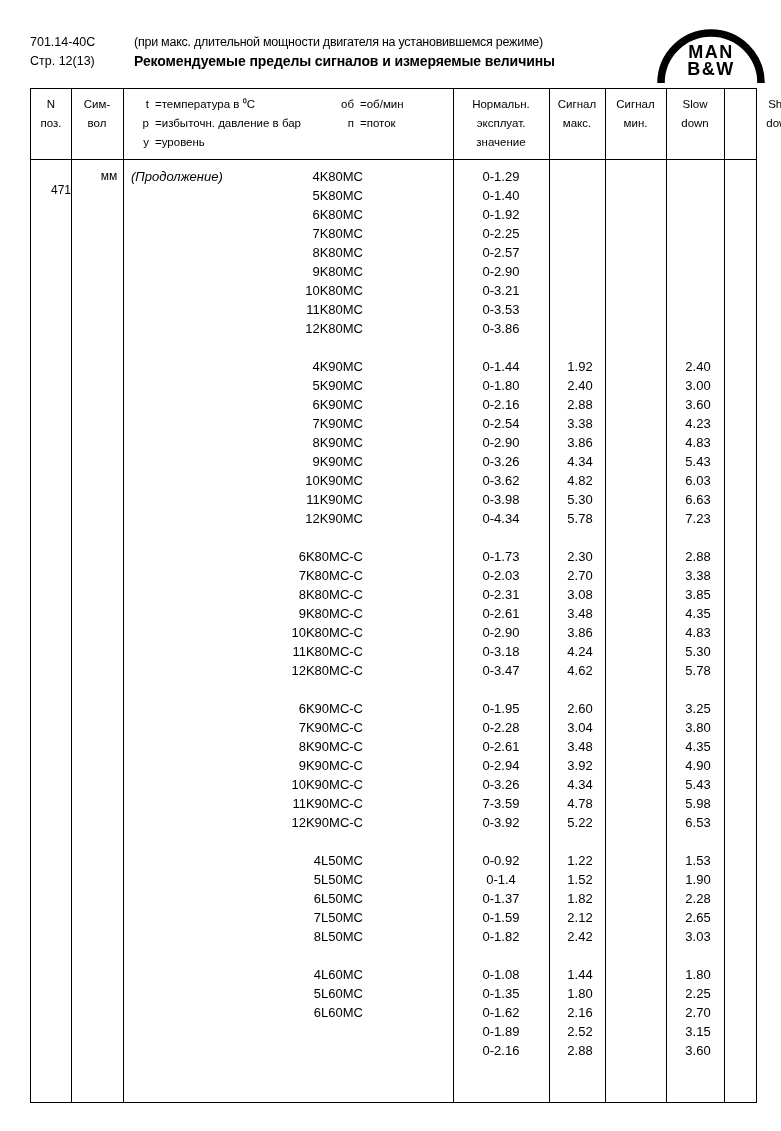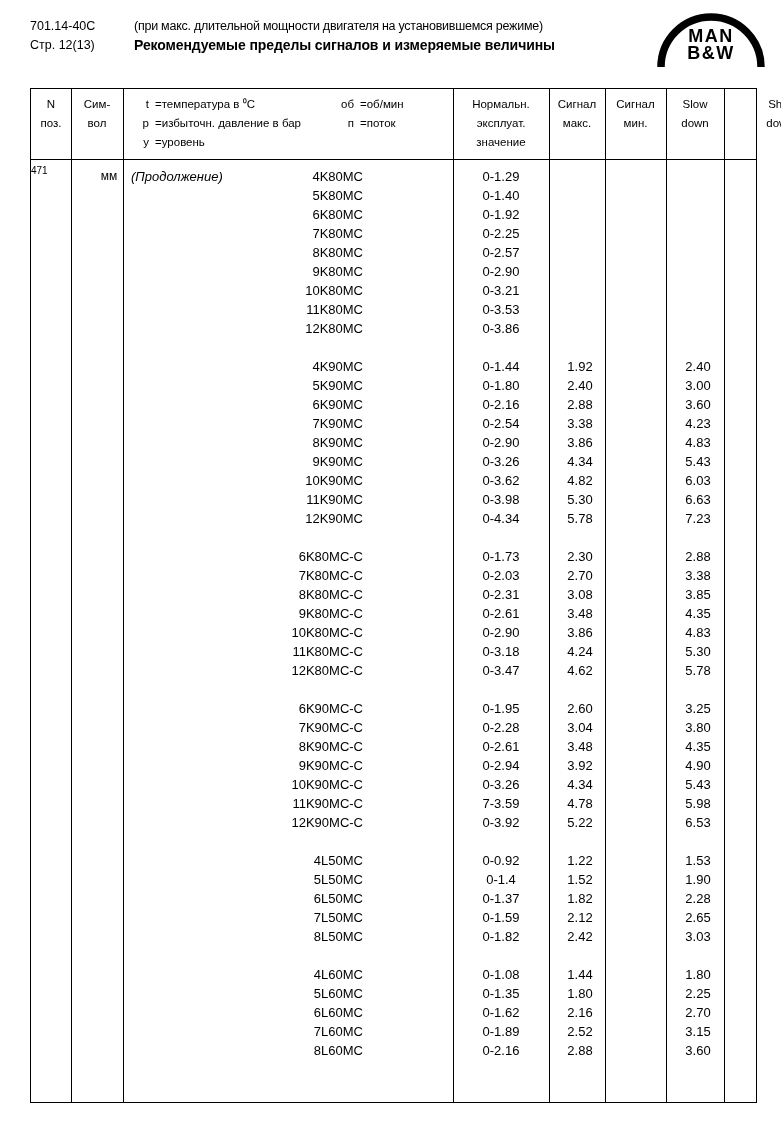--- a/index.html
+++ b/index.html
@@ -12,21 +12,21 @@
     height: 1131px;
     position: relative;
     font-family: "Liberation Sans", sans-serif;
     color: #000;
     -webkit-font-smoothing: antialiased;
   }
 
   
   #page-header {
     position: absolute;
-    left: 0; top: 0;
+    left: 0; top: 16px;
     width: 663px;
     height: 78px;
   }
   #doc-ref {
     position: absolute;
     left: 30px; top: 17px;
     width: 105px;
     font-size: 12.5px;
     line-height: 19px;
   }
@@ -128,23 +128,23 @@
   .legend-right .lg-sym { width: 26px; }
 
   
   #body-area {
     position: absolute;
     left: 0; top: 71px;
     right: 0; bottom: 0;
   }
   #cell-n {
     position: absolute;
-    left: 0px; top: 1px; width: 40px;
-    text-align: left;
-    font-size: 10px;
+    left: 0px; top: 21px; width: 40px;
+    text-align: right;
+    font-size: 12px;
     line-height: 19px;
   }
   #cell-sym {
     position: absolute;
     left: 52px; top: 7px; width: 52px;
     text-align: center;
     font-size: 12px;
     line-height: 19px;
   }
   #cell-cont {
@@ -631,29 +631,27 @@
         </div>
         <div class="datarow">
           <span class="c-model">6L60MC</span>
           <span class="c-nom">0-1.62</span>
           <span class="c-max">2.16</span>
           <span class="c-min"></span>
           <span class="c-slow">2.70</span>
           <span class="c-shut"></span>
         </div>
         <div class="datarow">
-          <span class="c-model">7L60MC</span>
           <span class="c-nom">0-1.89</span>
           <span class="c-max">2.52</span>
           <span class="c-min"></span>
           <span class="c-slow">3.15</span>
           <span class="c-shut"></span>
         </div>
         <div class="datarow">
-          <span class="c-model">8L60MC</span>
           <span class="c-nom">0-2.16</span>
           <span class="c-max">2.88</span>
           <span class="c-min"></span>
           <span class="c-slow">3.60</span>
           <span class="c-shut"></span>
         </div>
       </div>
   </div>
 </div>
 

